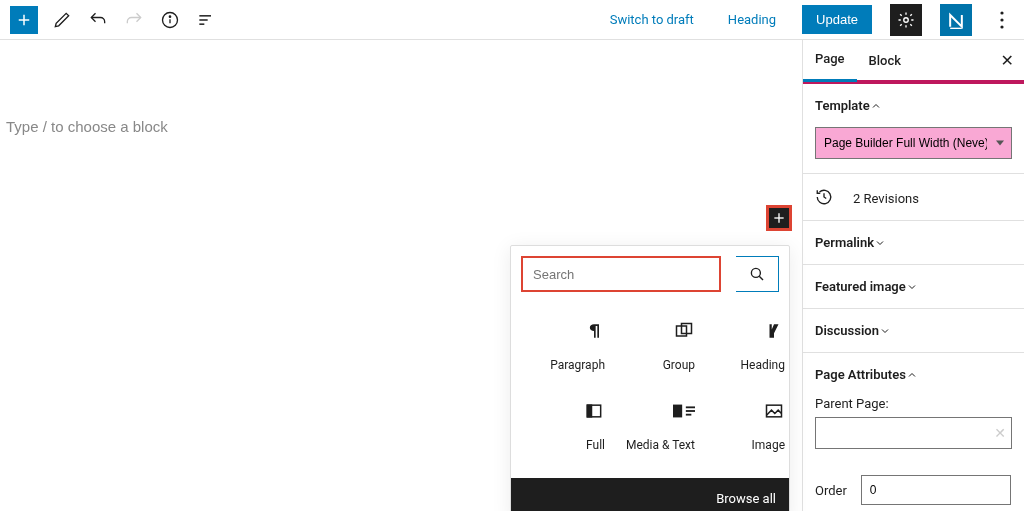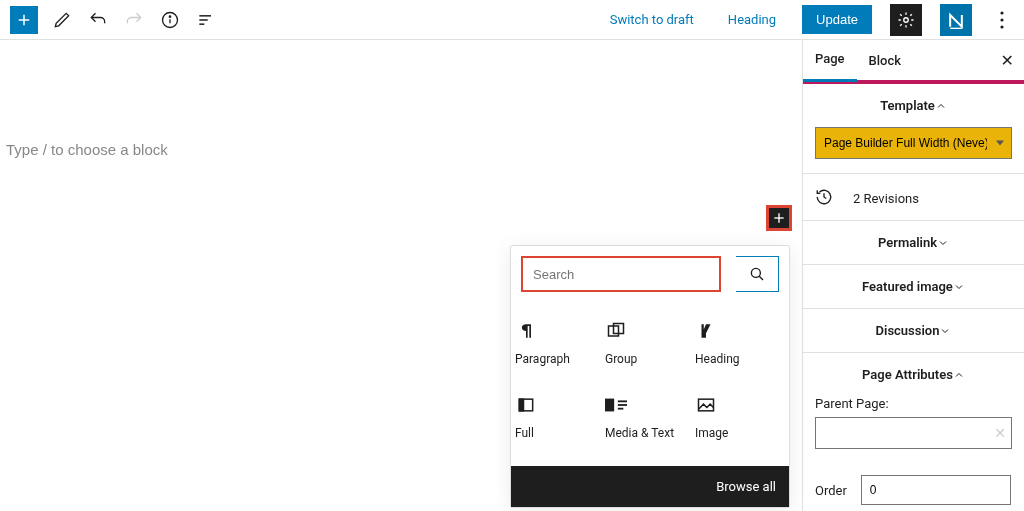--- a/index.html
+++ b/index.html
@@ -13,43 +13,43 @@
   .icon-btn.disabled { color: #ccc; cursor: default; }
   .link-blue { color: #007cba; font-size: 13px; cursor: pointer; padding: 6px 8px; }
   .btn-primary { background: #007cba; color: #fff; padding: 7px 14px; font-size: 13px; cursor: pointer; border: none; }
   .btn-dark { width: 32px; height: 32px; background: #1e1e1e; display: flex; align-items: center; justify-content: center; cursor: pointer; }
   .btn-blue { width: 32px; height: 32px; background: #0073aa; display: flex; align-items: center; justify-content: center; cursor: pointer; }
   .kebab { width: 24px; height: 32px; display: flex; align-items: center; justify-content: center; cursor: pointer; color: #1e1e1e; }
 
   .main-layout { display: flex; height: calc(511px - 40px); }
   .editor-area { flex: 1; position: relative; padding: 60px 0 0 6px; }
   .page-title { font-size: 34px; font-weight: 700; font-family: Arial, sans-serif; color: #1e1e1e; }
-  .placeholder-text { margin-top: 41px; color: #888; font-size: 15px; font-family: Arial, sans-serif; }
+  .placeholder-text { margin-top: 18px; color: #888; font-size: 15px; font-family: Arial, sans-serif; }
   .inline-add { position: absolute; top: 165px; right: 10px; width: 26px; height: 26px; background: #1e1e1e; display: flex; align-items: center; justify-content: center; cursor: pointer; border: 3px solid #d43; }
 
   .inserter { position: absolute; top: 205px; left: 510px; width: 280px; background: #fff; border: 1px solid #ddd; border-radius: 2px; box-shadow: 0 3px 20px rgba(0,0,0,.08); }
   .inserter-search-row { display: flex; padding: 10px; gap: 15px; }
   .inserter-search { flex: 1; height: 36px; border: 2px solid #d43; padding: 0 10px; font-size: 13px; outline: none; color: #757575; }
   .inserter-search::placeholder { color: #757575; }
   .inserter-search-btn { width: 70px; height: 36px; border: 1px solid #007cba; border-left: none; display: flex; align-items: center; justify-content: center; cursor: pointer; background: #fff; }
   .inserter-grid { display: grid; grid-template-columns: repeat(3, 1fr); padding: 10px 4px 18px 4px; gap: 12px 0; }
-  .block-item { display: flex; flex-direction: column; align-items: flex-start; gap: 10px; cursor: pointer; padding: 8px 0; }
+  .block-item { display: flex; flex-direction: column; align-items: flex-end; gap: 16px; cursor: pointer; padding: 8px 0; }
   .block-item .icon { width: 22px; height: 22px; display: flex; align-items: center; justify-content: center; }
   .block-item .label { font-size: 12px; color: #1e1e1e; }
   .inserter-footer { background: #1e1e1e; color: #fff; text-align: right; padding: 13px; font-size: 13px; cursor: pointer; }
 
   .sidebar { width: 222px; border-left: 1px solid #e0e0e0; background: #fff; overflow-y: auto; }
   .sb-tabs { display: flex; align-items: center; border-bottom: 4px solid #be185d; position: relative; height: 44px; text-align: right; }
   .sb-tab { padding: 0 12px; height: 44px; display: flex; align-items: center; cursor: pointer; font-weight: 500; color: #1e1e1e; font-size: 13px; }
   .sb-tab.active { border-bottom: 3px solid #007cba; }
   .sb-close { position: absolute; right: 10px; top: 50%; transform: translateY(-50%); cursor: pointer; font-size: 16px; color: #1e1e1e; }
   .sb-section { border-bottom: 1px solid #e0e0e0; }
-  .sb-header { display: flex; align-items: center; justify-content: center; padding: 14px 12px; cursor: pointer; font-weight: 600; font-size: 13px; }
+  .sb-header { display: flex; align-items: center; justify-content: flex-start; padding: 14px 12px; cursor: pointer; font-weight: 600; font-size: 13px; }
   .sb-body { padding: 0 12px 14px 12px; }
-  .sb-select { width: 100%; height: 32px; border: 1px solid #757575; padding: 0 24px 0 8px; font-size: 12px; background: #eab308; appearance: none; position: relative; }
+  .sb-select { width: 100%; height: 32px; border: 1px solid #757575; padding: 0 24px 0 8px; font-size: 12px; background: #f9a8d4; appearance: none; position: relative; }
   .select-wrap { position: relative; }
   .select-wrap::after { content: ""; position: absolute; right: 8px; top: 50%; transform: translateY(-50%); width: 0; height: 0; border-left: 4px solid transparent; border-right: 4px solid transparent; border-top: 5px solid #555; pointer-events: none; }
   .sb-row { display: flex; align-items: flex-end; gap: 20px; padding: 14px 12px; cursor: pointer; }
   .sb-label { font-size: 13px; }
   .sb-input { width: 100%; height: 32px; border: 1px solid #757575; padding: 0 24px 0 8px; font-size: 12px; }
   .input-wrap { position: relative; }
   .input-clear { position: absolute; right: 6px; top: 50%; transform: translateY(-50%); color: #ccc; font-size: 14px; cursor: pointer; }
   .order-row { display: flex; align-items: center; gap: 14px; padding: 12px 12px; }
   .order-input { width: 150px; height: 30px; border: 1px solid #757575; padding: 0 8px; font-size: 12px; }
   svg { display: block; }

